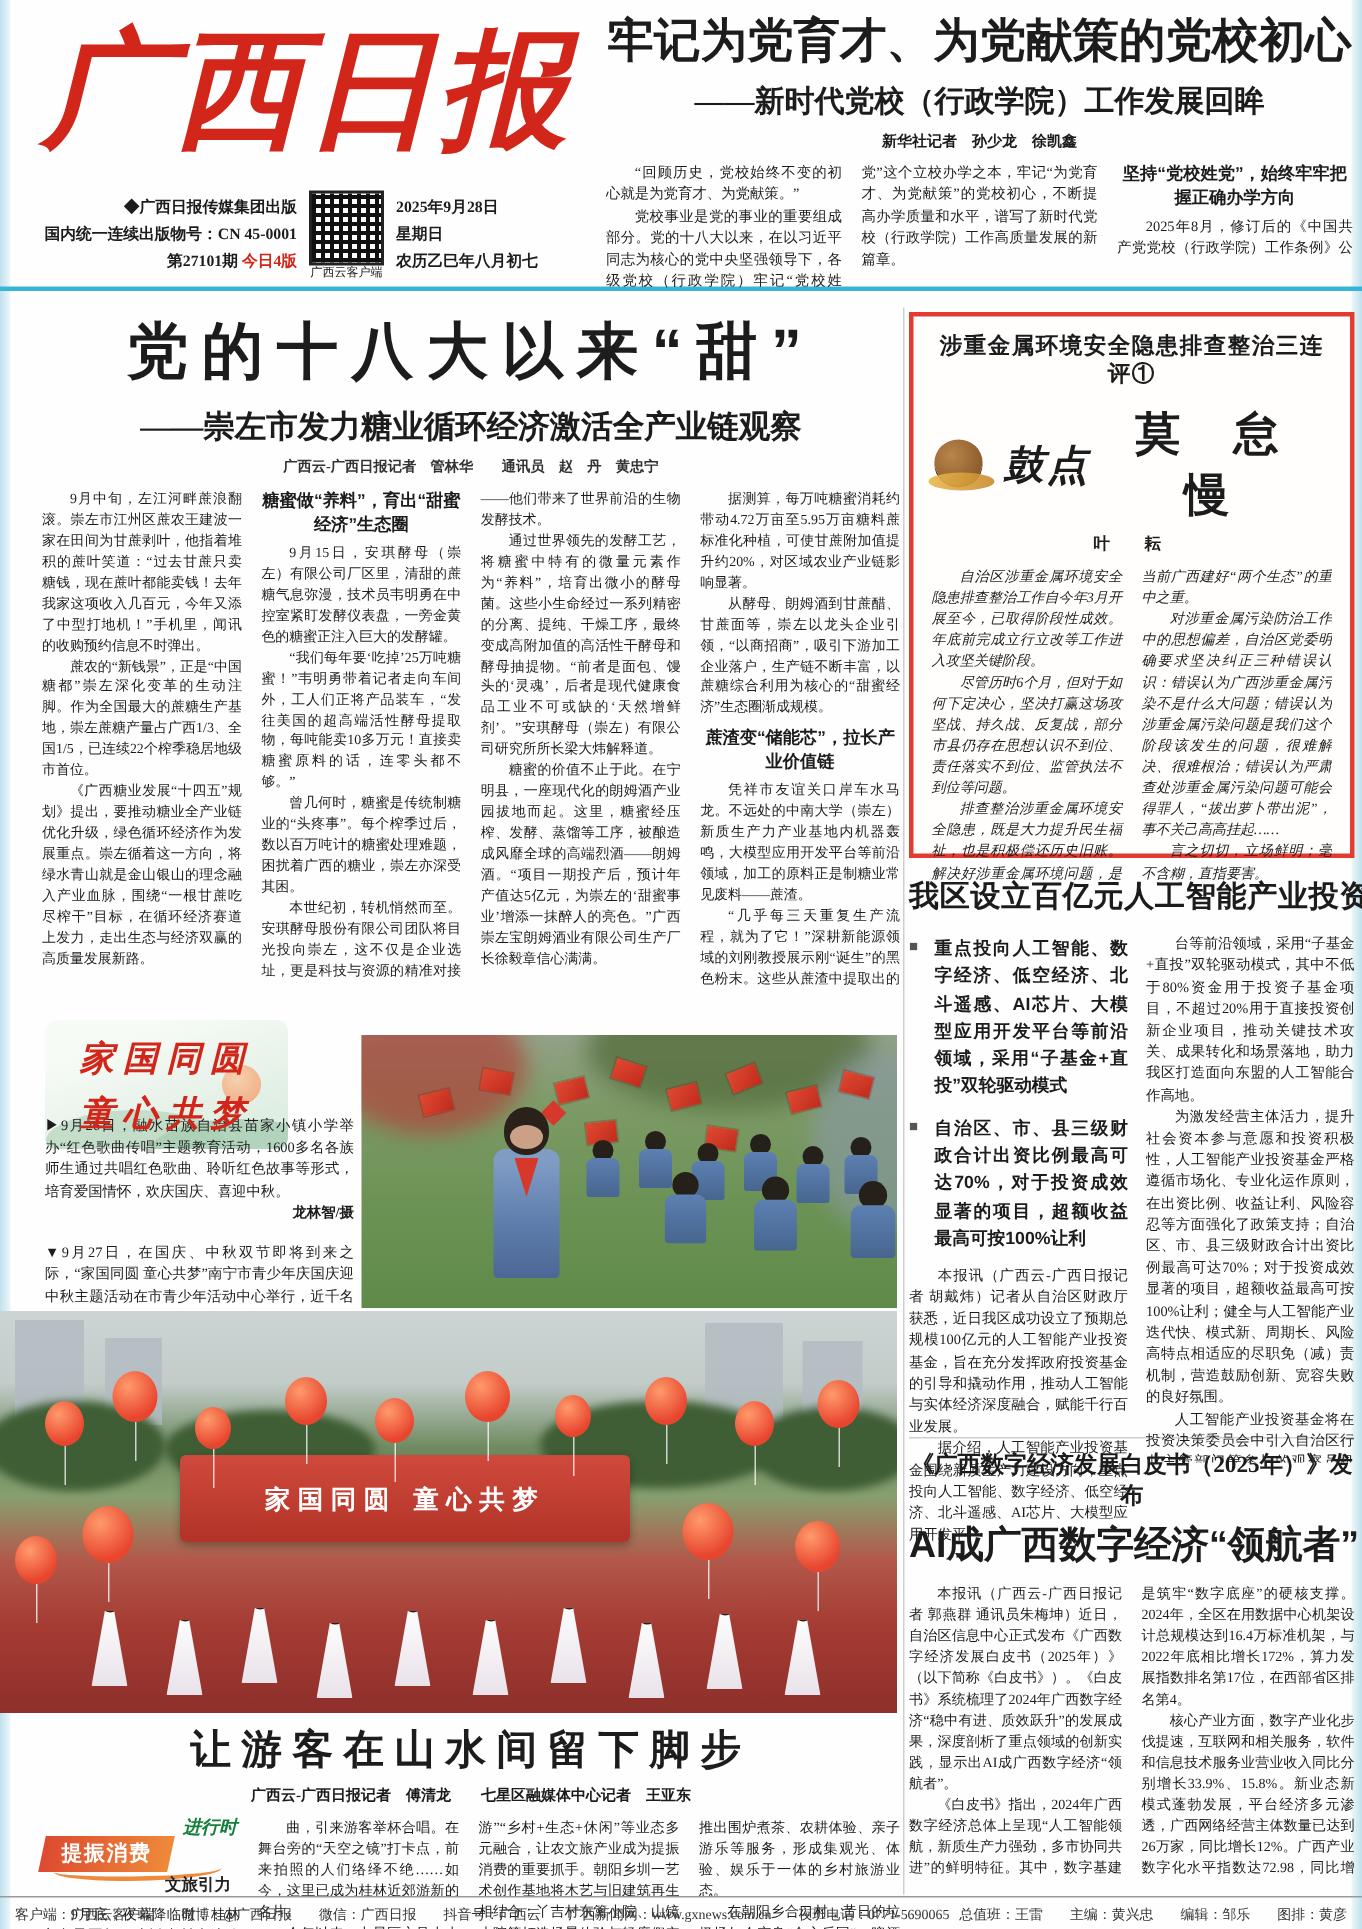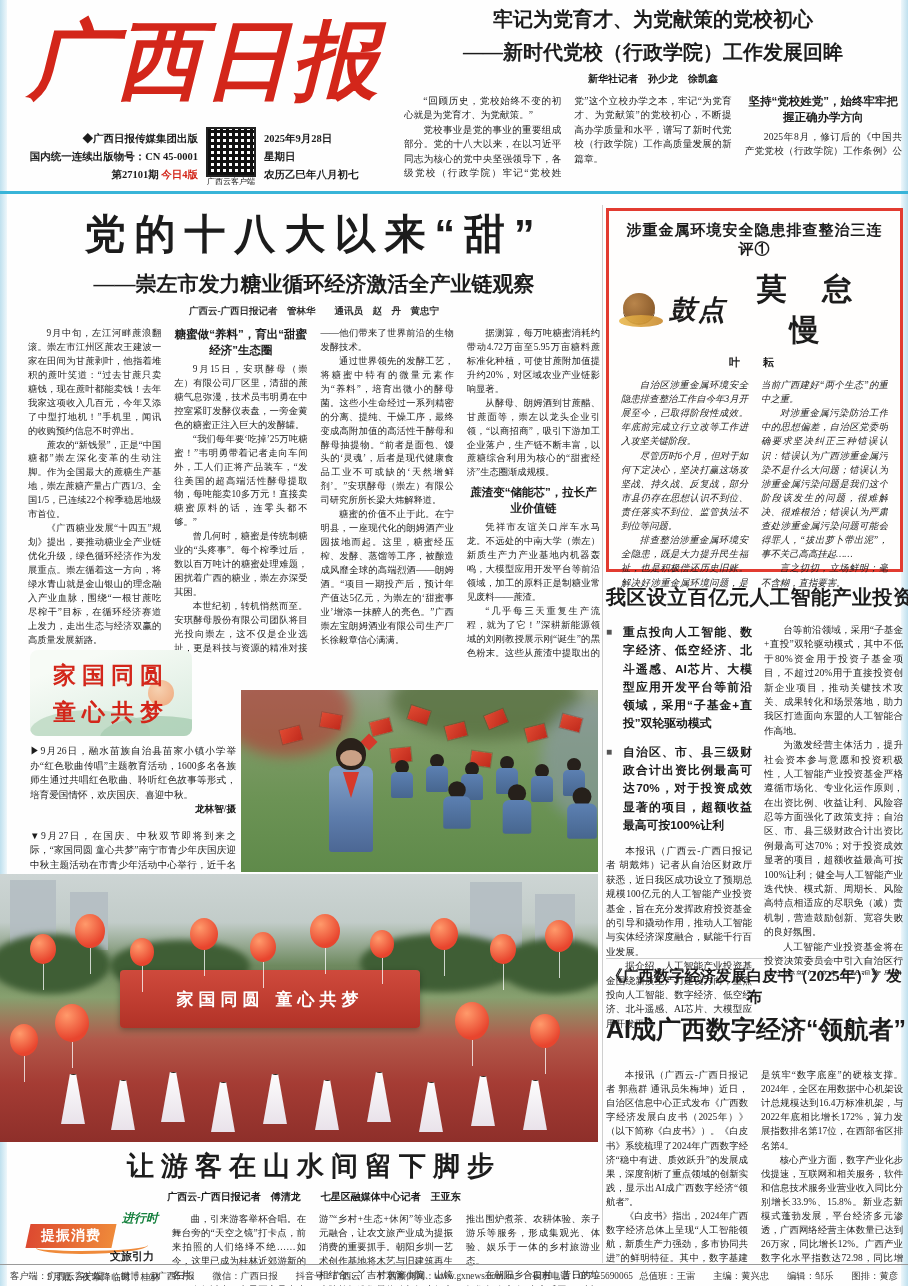--- a/index.html
+++ b/index.html
@@ -17,21 +17,21 @@
   .pubinfo .rcol{font-weight:bold;}
   .red{color:#d3261a;}
   .qrwrap{text-align:center;font-size:8px;line-height:1.2;}
   .qr{width:46px;height:46px;border:2px solid #222;
       background:
        repeating-linear-gradient(0deg,#111 0 3px,rgba(255,255,255,0) 3px 6px),
        repeating-linear-gradient(90deg,#111 0 3px,#fff 3px 6px);}
   .blue-rule{position:absolute;left:0;top:191px;width:908px;height:3px;background:#38b4d8;}
   
   .party{position:absolute;left:404px;top:6px;width:498px;}
-  .party .h1{font-size:20px;font-weight:900;text-align:center;letter-spacing:0;white-space:nowrap;font-family:Liberation Mono, monospace;}
+  .party .h1{font-size:31px;font-weight:900;text-align:center;letter-spacing:0;white-space:nowrap;font-family:Liberation Mono, monospace;}
   .party .h2{font-size:20px;font-weight:bold;text-align:center;margin-top:6px;}
   .party .by{font-size:10px;text-align:center;font-weight:bold;margin:6px 0 8px;}
   .cols{column-gap:13px;text-align:justify;font-size:9.6px;line-height:1.5;overflow:hidden;}
   .cols p{margin:0;text-indent:2em;}
   .cols p.colsub{text-indent:0;font-weight:bold;font-family:"Liberation Sans",sans-serif;
      font-size:11.5px;text-align:center;margin:5px 0;line-height:1.35;}
   .party .cols{column-count:3;height:92px;}
   
   .sugar{position:absolute;left:28px;top:207px;width:572px;}
   .sugar .h1{font-size:41px;font-weight:900;text-align:center;letter-spacing:9px;white-space:nowrap;}
@@ -63,24 +63,24 @@
   .bullets p{margin:0 0 10px;font-family:"Liberation Sans",sans-serif;font-weight:bold;
      font-size:11.8px;line-height:1.55;text-align:justify;text-indent:0;position:relative;padding-left:17px;}
   .bullets p::before{content:"■";position:absolute;left:0;top:1px;color:#555;font-size:10px;}
   .smallbody{text-align:justify;font-size:9.6px;line-height:1.5;overflow:hidden;}
   .smallbody p{margin:0;text-indent:2em;}
   .fund .bl .smallbody{height:192px;}
   .fund .br .smallbody{height:352px;}
   .whitepaper{position:absolute;left:606px;top:966px;width:297px;}
   .whitepaper .kick{font-size:15.5px;font-weight:bold;text-align:center;}
   .whitepaper .h1{font-size:25px;font-weight:900;text-align:center;margin-top:5px;white-space:nowrap;}
-  .whitepaper .cols{column-count:2;height:202px;margin-top:22px;font-size:9.4px;}
-  
-  .feat{position:absolute;left:30px;top:650px;width:162px;height:86px;border-radius:8px;
-     background:linear-gradient(160deg,#f7fbf6 20%,#e3f0e6 70%,#d8ebdd);overflow:hidden;}
+  .whitepaper .cols{column-count:2;height:202px;margin-top:10px;font-size:9.4px;}
+  
+  .feat{position:absolute;left:30px;top:680px;width:162px;height:86px;border-radius:8px;
+     background:linear-gradient(160deg,#f7fbf6 20%,#e3f0e6 70%,#d8ebdd);overflow:hidden;font-style:italic;}
   .feat .moon{position:absolute;right:18px;top:30px;width:26px;height:26px;border-radius:50%;
      background:radial-gradient(circle at 40% 35%,#f8cdaa,#ef9f6f);opacity:.9;}
   .feat .hill1,.feat .hill2{position:absolute;bottom:-18px;width:120px;height:44px;border-radius:50% 50% 0 0;
      background:#bcd8c2;opacity:.8;}
   .feat .hill2{left:70px;bottom:-24px;background:#a9cdb3;}
   .feat .t1,.feat .t2{position:relative;z-index:2;text-align:center;color:#d3261a;font-weight:900;
      font-size:23px;letter-spacing:6px;font-family:"DejaVu Serif",serif;}
   .feat .t1{margin-top:10px;}
   .feat .t2{margin-top:6px;}
   .caps{position:absolute;left:30px;top:744px;width:206px;font-size:9.6px;line-height:1.52;text-align:justify;}

